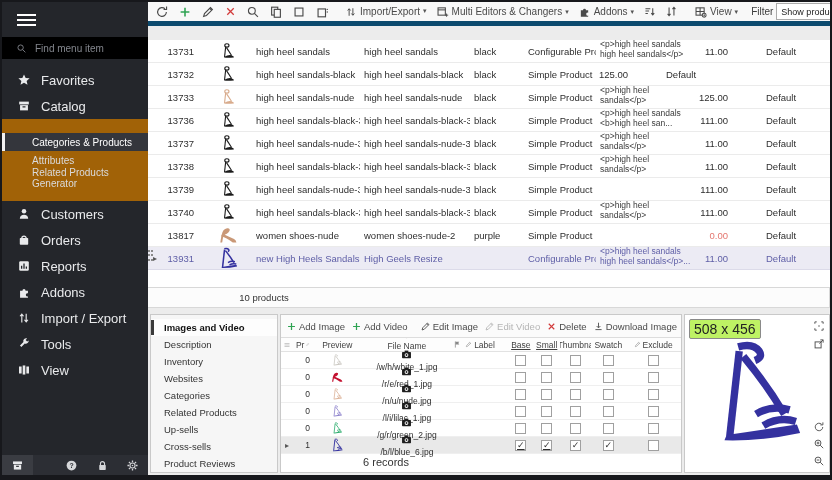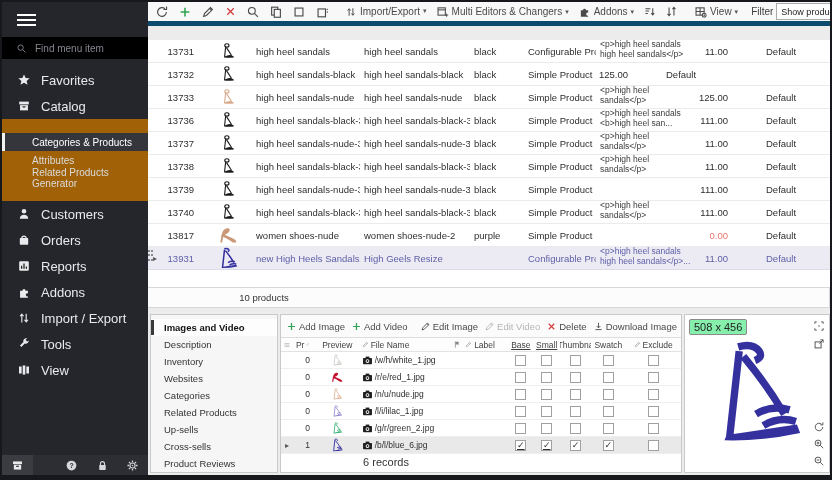--- a/index.html
+++ b/index.html
@@ -72,36 +72,36 @@
   .detail-main { position:absolute; left:132px; top:312px; width:402px; height:159px; background:#fff; border:1px solid #c9c9c9; }
   .dtoolbar { height:23px; border-bottom:1px solid #ddd; display:flex; align-items:center; padding:0 3px; gap:2px; font-size:9.5px; background:#fbfbfb; }
   .dtoolbar .tbtn { padding:2px 2px; gap:2px; }
   .dtoolbar .tbtn.disabled { color:#b5b5b5; cursor:default; }
   .dtoolbar .endcaret { margin-left:auto; }
   .dhead { height:14px; display:flex; font-size:8.5px; color:#3f3f3f; border-bottom:1px solid #e2e2e2; background:#fdfdfd; }
   .dc { display:flex; align-items:center; gap:2px; overflow:hidden; white-space:nowrap; padding-left:3px; cursor:pointer; }
   .d-g { width:12px; padding:0; justify-content:center; }
   .d-pr { width:20px; justify-content:flex-end; padding-right:3px; }
   .d-prev { width:46px; justify-content:center; }
-  .d-file { width:94px; }
+  .d-file { width:94px;flex-direction:column; }
   .d-flag { width:10px; padding:0; justify-content:center; }
   .d-label { width:46px; }
   .d-chk { width:26px; justify-content:center; padding:0;text-decoration:underline; }
   .d-thumb { width:32px; justify-content:center; padding:0; }
   .d-sw { width:34px; justify-content:center; padding:0; }
   .d-ex { width:56px; justify-content:center; padding:0; }
   .drow { display:flex; height:17px; border-bottom:1px solid #efefef; font-size:8.5px; color:#2e2e2e; align-items:center; cursor:pointer; background:#fff; }
   .drow.sel { background:#e9e9e9; }
   .cb { width:11px; height:11px; border:1px solid #a0a0a0; background:#fff; display:flex; align-items:center; justify-content:center; font-size:9px; color:#333; }
   .dfoot { height:16px; display:flex; align-items:center; }
   .dfoot .lbl { width:210px; text-align:center; font-size:11px; color:#333; }
 
   
   .img-panel { position:absolute; left:536px; top:312px; width:146px; height:159px; background:#fff; border:1px solid #c9c9c9; }
-  .dim-badge { position:absolute; left:4px; top:4px; background:#86efac; border:1px solid #8a8a8a; border-radius:2px; font-size:11px; color:#222; padding:1px 4px; }
+  .dim-badge { position:absolute; left:4px; top:4px; background:#bef264; border:1px solid #8a8a8a; border-radius:2px; font-size:14px; color:#222; padding:1px 4px; }
   .img-tools-top { position:absolute; right:3px; top:4px; display:flex; flex-direction:column; gap:4px; }
   .img-tools-bot { position:absolute; right:3px; bottom:4px; display:flex; flex-direction:column; gap:3px; }
   .img-tools-top .tbtn, .img-tools-bot .tbtn { padding:1px; }
   .big-shoe { position:absolute; left:8px; top:14px; }
 </style>
 </head>
 <body>
 
 <div class="window">
   <div class="inner">

